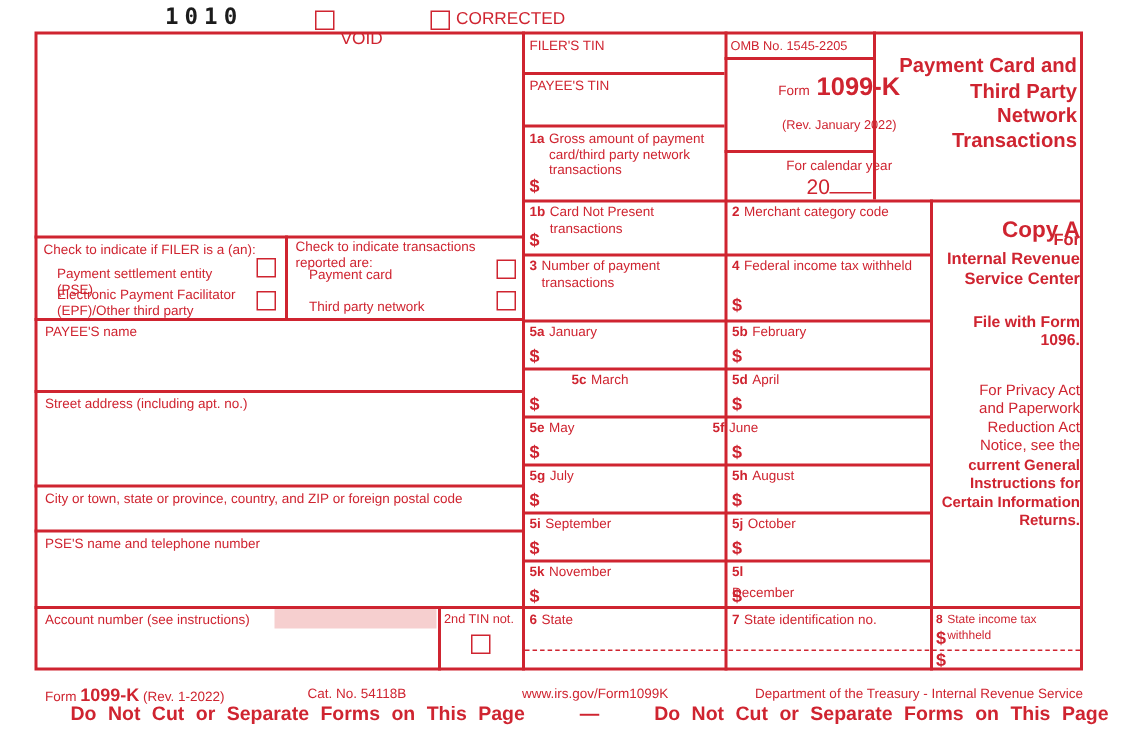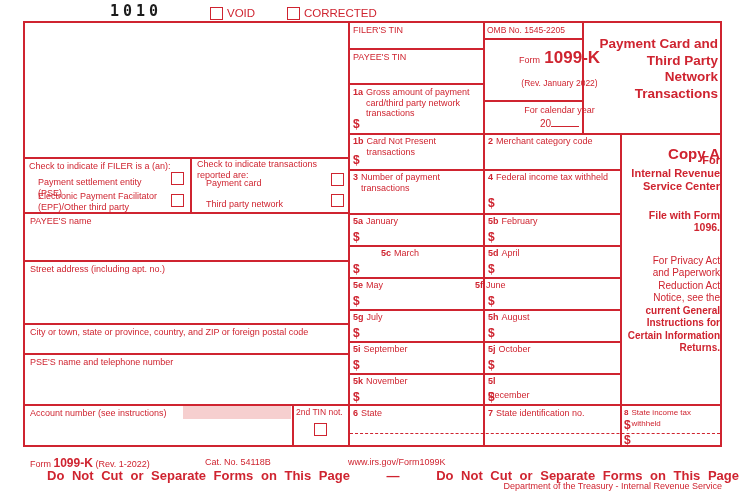--- a/index.html
+++ b/index.html
@@ -31,21 +31,21 @@
            font-size:13px;font-weight:bold;word-spacing:4px;padding-left:17px;}
   .pinkfill{position:absolute;left:183px;top:406px;width:108px;height:13px;background:var(--pink);}
 </style>
 </head>
 <body>
 
 <div id="page">
 
   <div class="code1010">1010</div>
   <div class="cb" style="left:210px;top:7px;"></div>
-  <div class="topchk-lab" style="left:227px;top:7px;">VOID</div>
+  <div class="topchk-lab" style="left:227px;top:20px;">VOID</div>
   <div class="cb" style="left:287px;top:7px;"></div>
   <div class="topchk-lab" style="left:304px;top:7px;">CORRECTED</div>
 
   <div class="outline"></div>
 
   <div class="vline" style="left:348px;top:21px;height:426px;"></div>
   <div class="vline" style="left:483px;top:21px;height:426px;"></div>
   <div class="vline" style="left:582px;top:21px;height:112px;"></div>
   <div class="vline" style="left:620px;top:133px;height:314px;"></div>
   <div class="vline" style="left:190px;top:157px;height:55px;"></div>
@@ -98,21 +98,21 @@
   <div class="plain" style="left:353px;top:25px;">FILER'S TIN</div>
   <div class="plain" style="left:353px;top:52px;">PAYEE'S TIN</div>
 
   <div class="plain" style="left:487px;top:25px;width:95px;font-size:8.5px;">OMB No. 1545-2205</div>
   <div class="abs" style="left:483px;top:48px;width:99px;text-align:center;">
     <span style="font-size:9px;">Form</span>
     <b style="font-size:17px;">1099-K</b>
   </div>
   <div class="abs ctr" style="left:483px;top:78px;width:99px;font-size:8.5px;">(Rev. January 2022)</div>
   <div class="abs ctr" style="left:483px;top:105px;width:99px;font-size:9px;">For calendar year</div>
-  <div class="abs ctr" style="left:483px;top:116px;width:99px;font-size:10px;">
+  <div class="abs ctr" style="left:483px;top:116px;width:99px;font-size:14px;">
     <span>20</span><span class="yrline"></span>
   </div>
 
   <div class="lbl" style="left:353px;top:87px;width:126px;">
     <b>1a</b>
       <span>Gross amount of payment card/third party network transactions</span>
   </div>
   <div class="dol" style="left:353px;top:118px;">$</div>
 
   <div class="lbl" style="left:353px;top:136px;width:120px;">
@@ -236,21 +236,21 @@
 Returns.</span>
   </div>
 
   <div class="footer1" style="left:30px;top:456px;">
     <span>Form</span>
     <b style="font-size:12px;">1099-K</b>
     <span>(Rev. 1-2022)</span>
   </div>
   <div class="footer1" style="left:205px;top:457px;">Cat. No. 54118B</div>
   <div class="footer1" style="left:348px;top:457px;">www.irs.gov/Form1099K</div>
-  <div class="footer1 rt" style="right:28px;top:457px;margin-top:24px;">Department of the Treasury - Internal Revenue Service</div>
+  <div class="footer1 rt" style="right:28px;top:457px;">Department of the Treasury - Internal Revenue Service</div>
 
   <div class="cutline">
     <span>Do Not Cut or Separate Forms on This Page</span>
     <span>—</span>
     <span>Do Not Cut or Separate Forms on This Page</span>
   </div>
 
 </div>
 
 </body></html>

